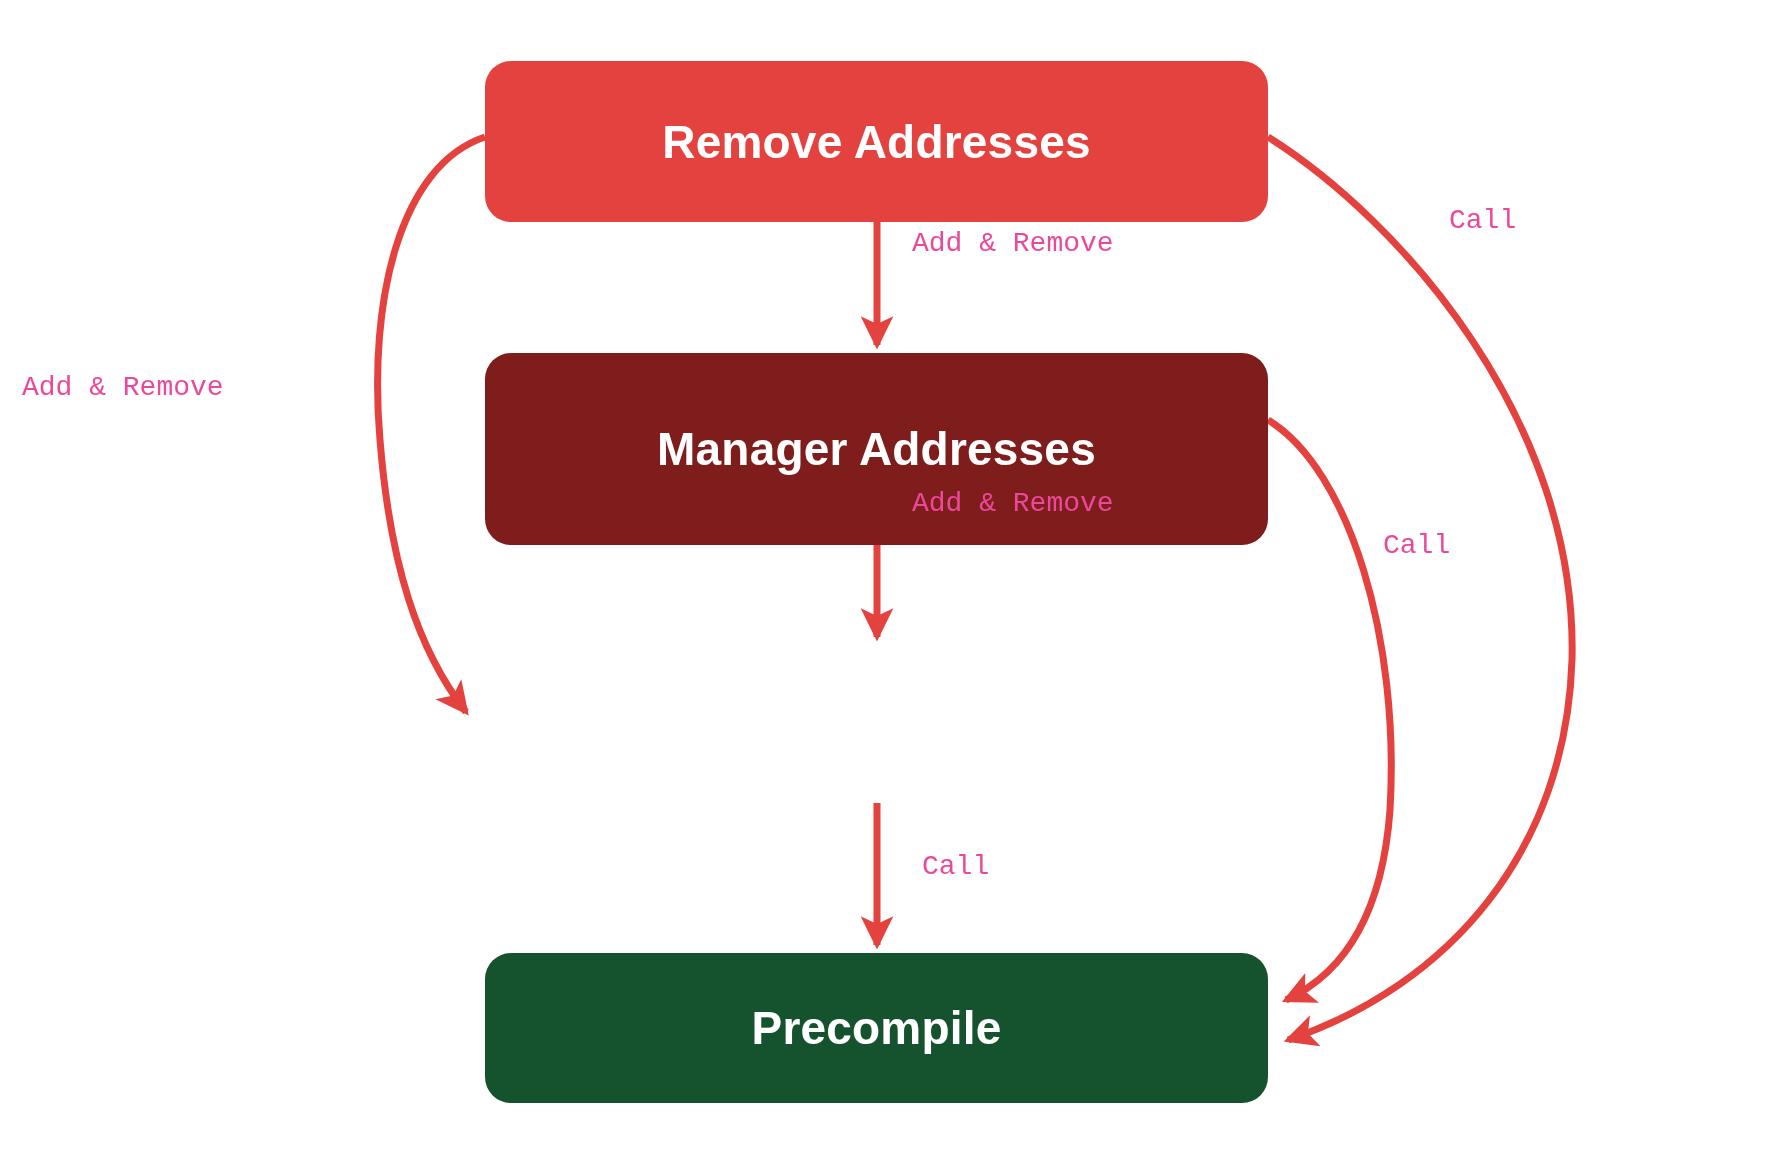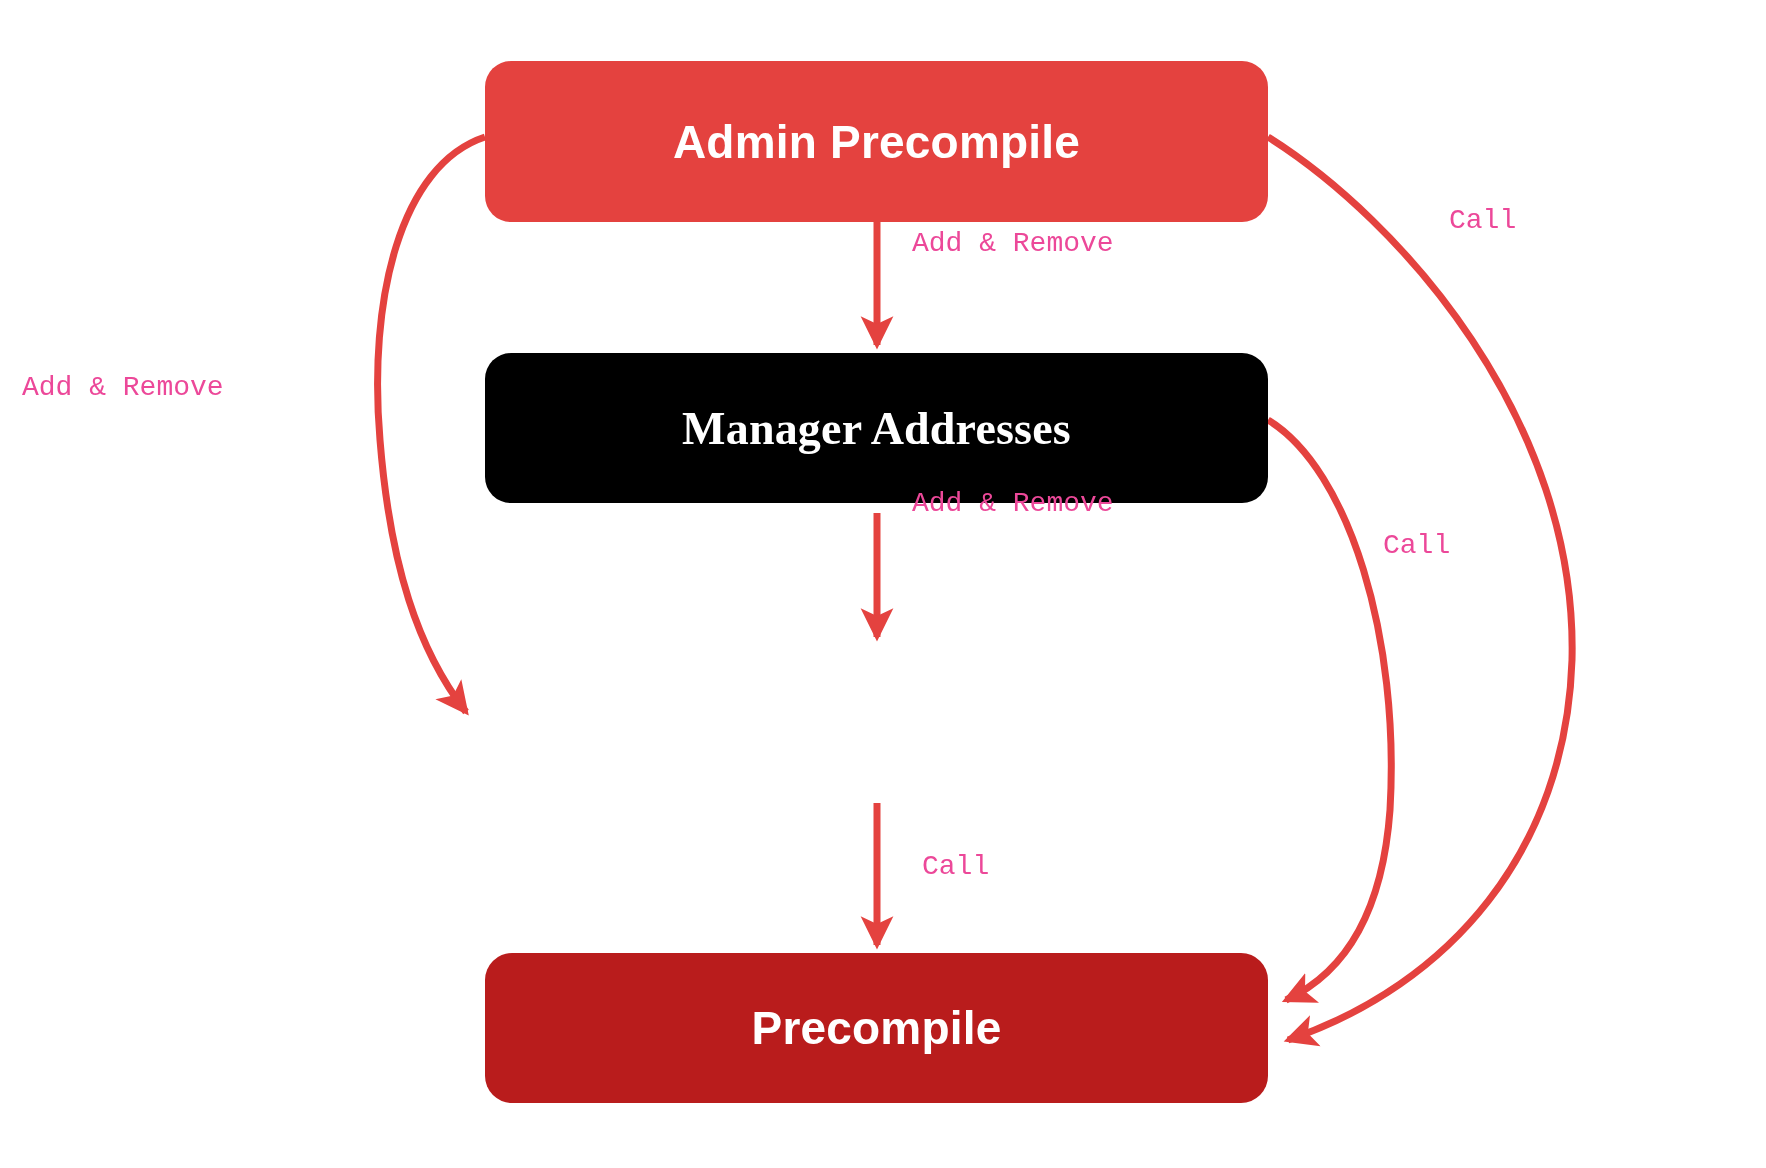--- a/index.html
+++ b/index.html
@@ -78,29 +78,29 @@
     <g>
       <path d="M 1268 137 C 1400 220, 1578 420, 1572 660 C 1566 850, 1450 985, 1288 1040" stroke="#E4423F" stroke-width="7" fill="none" marker-end="url(#ah)"></path>
     </g>
 
     <g>
       <path d="M 1268 420 C 1350 470, 1400 640, 1390 810 C 1382 920, 1340 975, 1286 1000" stroke="#E4423F" stroke-width="7" fill="none" marker-end="url(#ah)"></path>
     </g>
   </svg>
 
   <div class="node" style="left:485px; top:61px; width:783px; height:161px; background:#E4423F;">
-    <span>Admin Precompile</span>
+    <span>Remove Addresses</span>
   </div>
 
-  <div class="node" style="left:485px; top:353px; width:783px; height:150px; background:#000000;font-family:Liberation Serif, serif;">
+  <div class="node" style="left:485px; top:353px; width:783px; height:192px; background:#7f1d1d;">
     <span>Manager Addresses</span>
   </div>
 
 
-  <div class="node" style="left:485px; top:953px; width:783px; height:150px; background:#b91c1c;border-radius:27px;">
+  <div class="node" style="left:485px; top:953px; width:783px; height:150px; background:#14532d;">
     <span>Precompile</span>
   </div>
 
   <div class="edge-label" style="left:912px; top:228px;">Add &amp; Remove</div>
 
   <div class="edge-label" style="left:912px; top:488px;">Add &amp; Remove</div>
 
   <div class="edge-label" style="left:922px; top:851px;">Call</div>
 
   <div class="edge-label" style="left:22px; top:372px;">Add &amp; Remove</div>

